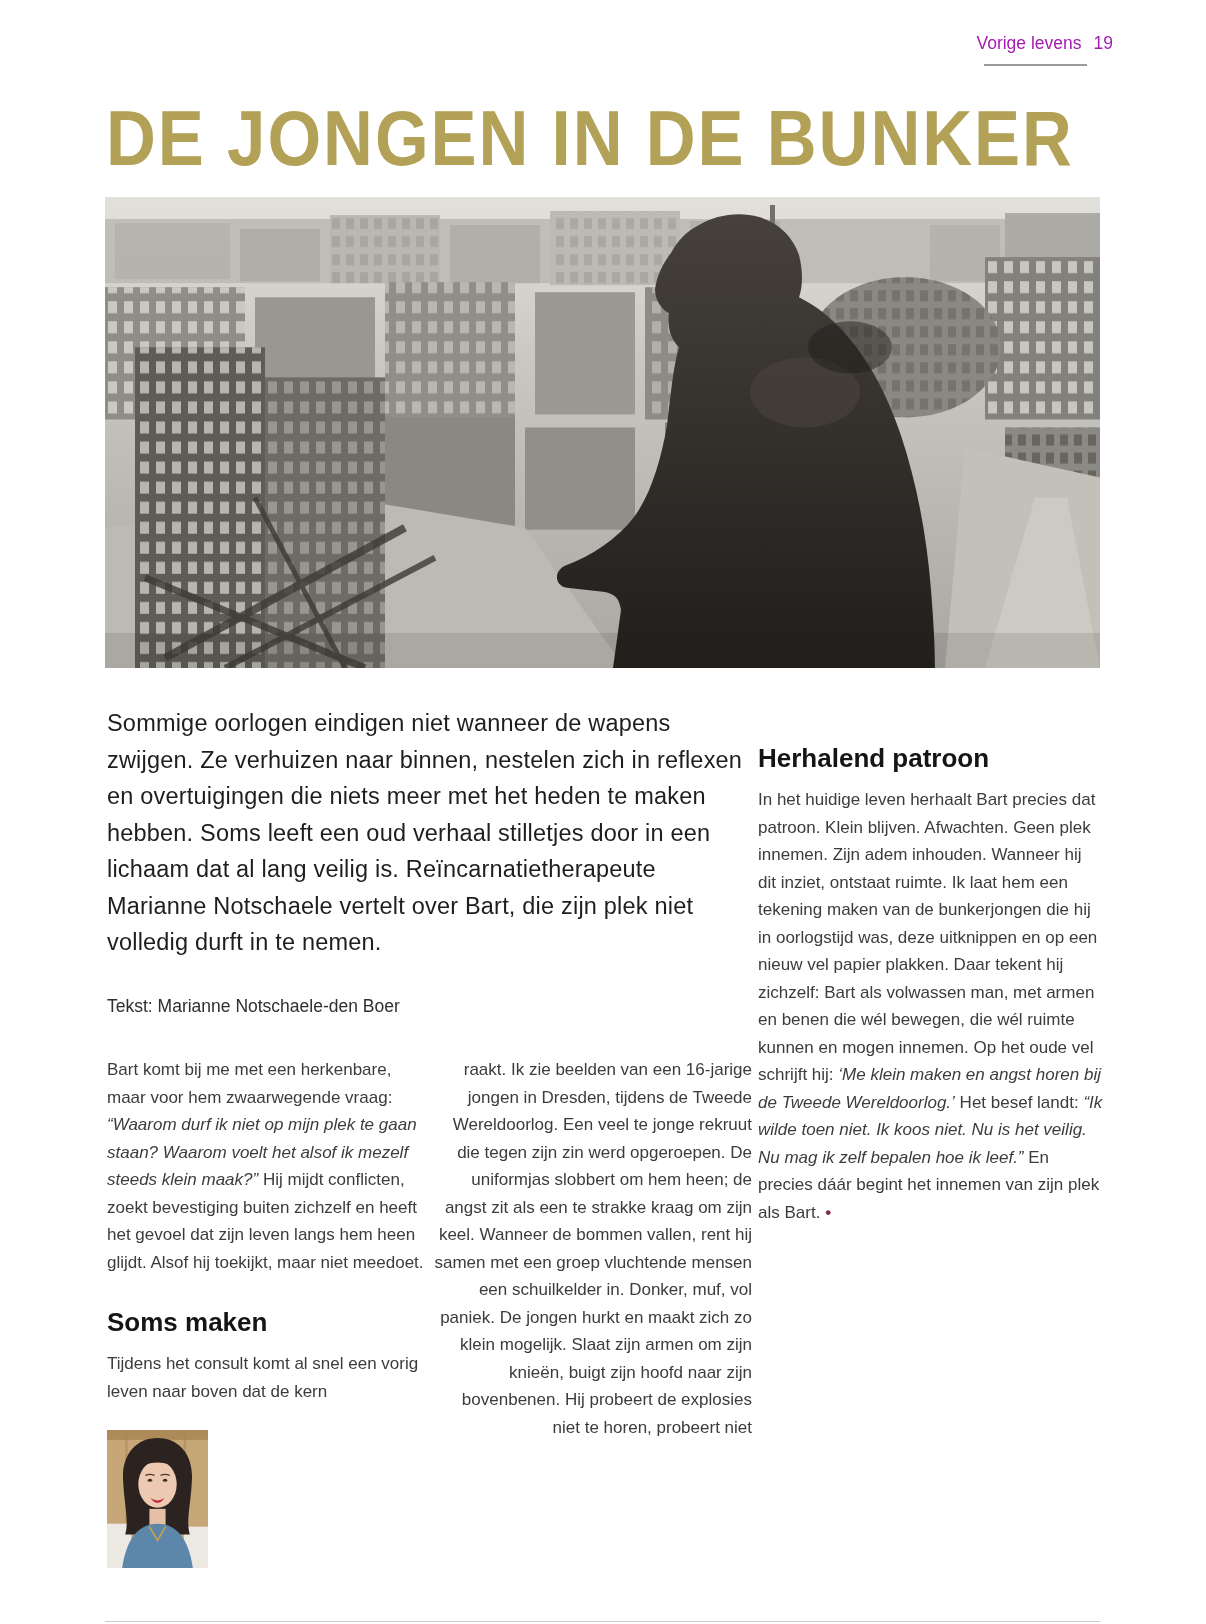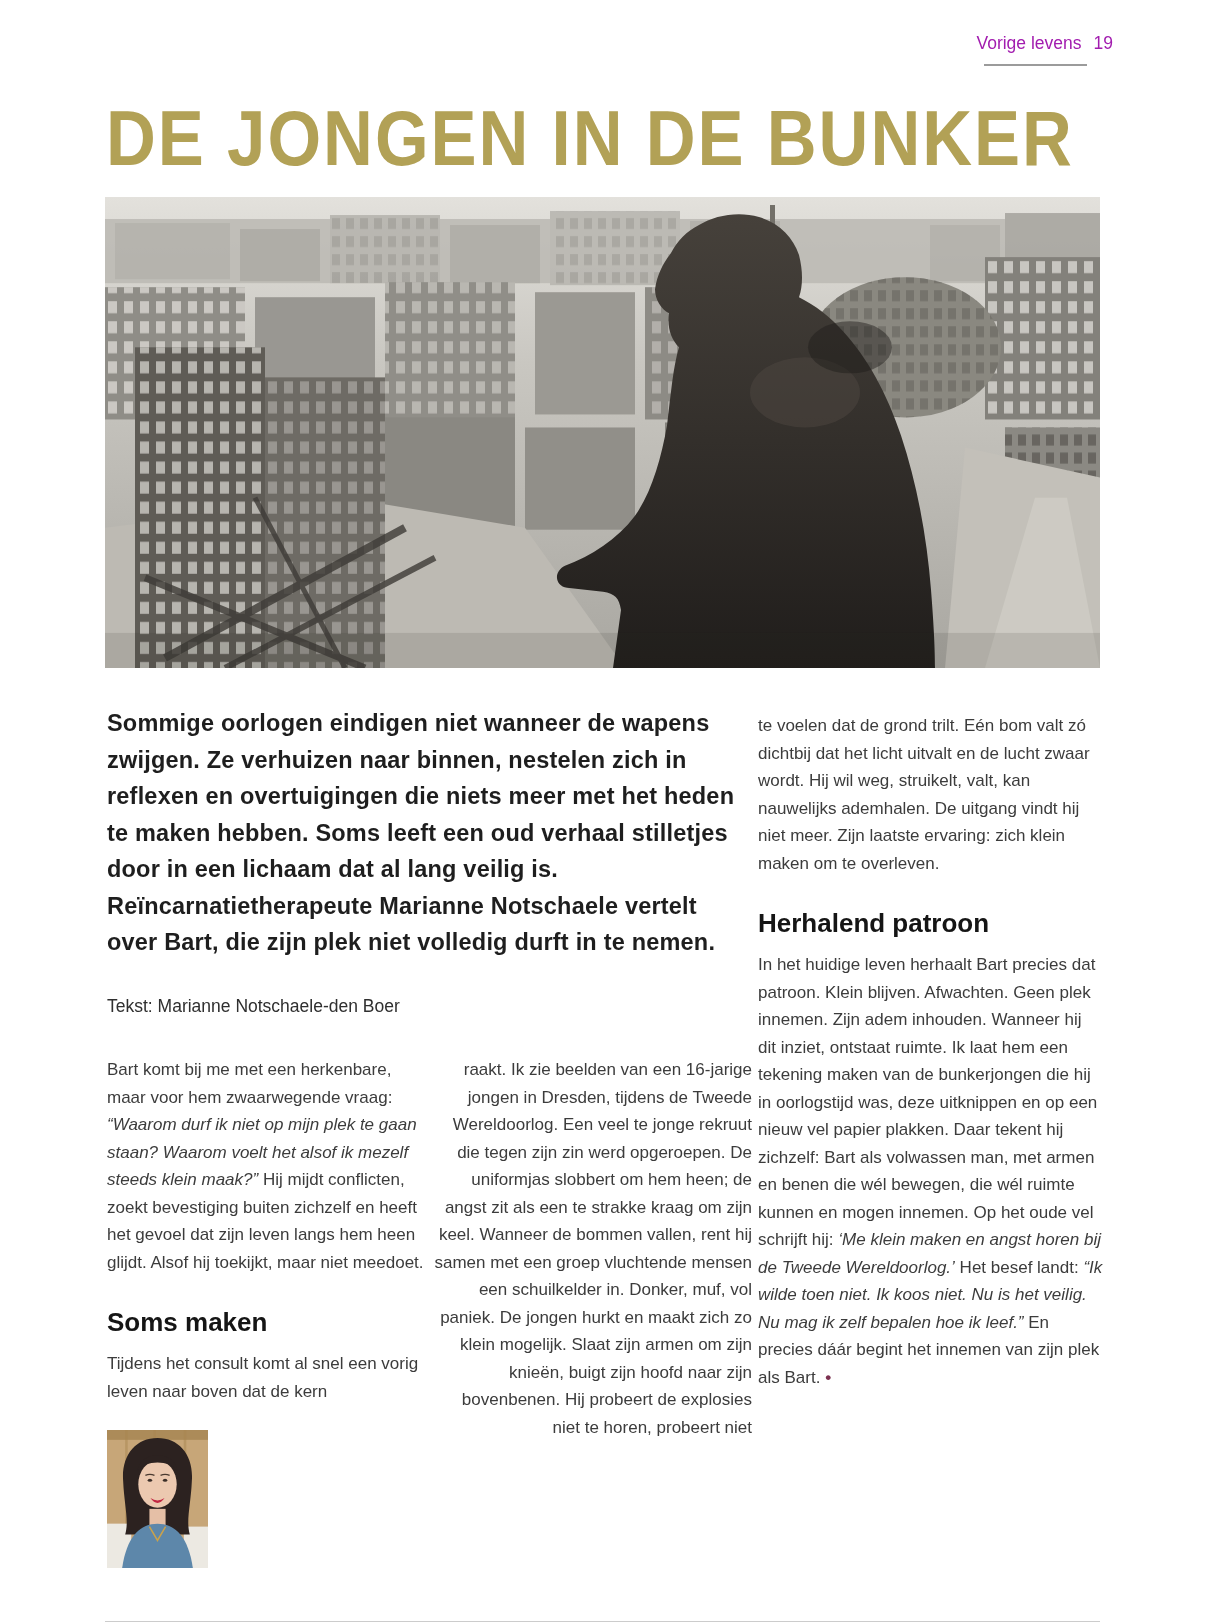--- a/index.html
+++ b/index.html
@@ -10,21 +10,21 @@
   .header .pagenum{margin-left:12px;}
   .header-rule{position:absolute;top:64px;right:119px;width:103px;height:1.5px;background:#9b9b9b;}
 
   .title{position:absolute;left:106px;top:94px;width:1010px;
          font-size:69px;font-weight:bold;letter-spacing:2px;color:#b2a156;
          transform:scaleY(1.12);transform-origin:left top;white-space:nowrap;}
 
   .hero{position:absolute;left:105px;top:197px;width:995px;height:471px;display:block;}
 
   .intro{position:absolute;left:107px;top:705px;width:642px;
-         font-size:23.5px;line-height:36.5px;font-weight:bold;color:#1e1e1e;letter-spacing:0.2px;}
+         font-size:23.5px;line-height:36.5px;font-weight:normal;color:#1e1e1e;letter-spacing:0.2px;}
 
   .byline{position:absolute;left:107px;top:996px;font-size:17.5px;color:#2f2f2f;}
 
   .col{position:absolute;font-size:17px;line-height:27.5px;color:#3c3c3c;}
   .col p{margin:0;}
   .col h3{font-size:26px;font-weight:bold;color:#151515;margin:34px 0 16px 0;line-height:24px;}
   .col1{left:107px;top:1056px;width:322px;}
   .col2{left:432px;top:1056px;width:320px;text-align:right;}
   .col3{left:758px;top:712px;width:346px;}
   em{font-style:italic;}
@@ -157,21 +157,20 @@
     <p><span>Bart komt bij me met een herkenbare, maar voor hem zwaarwegende vraag: </span><em>“Waarom durf ik niet op mijn plek te gaan staan? Waarom voelt het alsof ik mezelf steeds klein maak?”</em><span> Hij mijdt conflicten, zoekt bevestiging buiten zichzelf en heeft het gevoel dat zijn leven langs hem heen glijdt. Alsof hij toekijkt, maar niet meedoet.</span></p>
     <h3>Soms maken</h3>
     <p>Tijdens het consult komt al snel een vorig leven naar boven dat de kern</p>
   </div>
 
   <div class="col col2">
     <p>raakt. Ik zie beelden van een 16-jarige jongen in Dresden, tijdens de Tweede Wereldoorlog. Een veel te jonge rekruut die tegen zijn zin werd opgeroepen. De uniformjas slobbert om hem heen; de angst zit als een te strakke kraag om zijn keel. Wanneer de bommen vallen, rent hij samen met een groep vluchtende mensen een schuilkelder in. Donker, muf, vol paniek. De jongen hurkt en maakt zich zo klein mogelijk. Slaat zijn armen om zijn knieën, buigt zijn hoofd naar zijn bovenbenen. Hij probeert de explosies niet te horen, probeert niet</p>
   </div>
 
   <div class="col col3">
-    <p>te voelen dat de grond trilt. Eén bom valt zó dichtbij dat het licht uitvalt en de lucht zwaar wordt. Hij wil weg, struikelt, valt, kan nauwelijks ademhalen. De uitgang vindt hij niet meer. Zijn laatste ervaring: zich klein maken om te overleven.</p>
     <h3>Herhalend patroon</h3>
     <p><span>In het huidige leven herhaalt Bart precies dat patroon. Klein blijven. Afwachten. Geen plek innemen. Zijn adem inhouden. Wanneer hij dit inziet, ontstaat ruimte. Ik laat hem een tekening maken van de bunkerjongen die hij in oorlogstijd was, deze uitknippen en op een nieuw vel papier plakken. Daar tekent hij zichzelf: Bart als volwassen man, met armen en benen die wél bewegen, die wél ruimte kunnen en mogen innemen. Op het oude vel schrijft hij: </span><em>‘Me klein maken en angst horen bij de Tweede Wereldoorlog.’</em><span> Het besef landt: </span><em>“Ik wilde toen niet. Ik koos niet. Nu is het veilig. Nu mag ik zelf bepalen hoe ik leef.”</em><span> En precies dáár begint het innemen van zijn plek als Bart.</span><span class="end-mark">•</span></p>
   </div>
 
   <svg class="portrait" viewBox="0 0 100 140" preserveAspectRatio="none" aria-hidden="true">
     <rect width="100" height="140" fill="#c7a678"></rect>
     <rect x="0" y="0" width="100" height="10" fill="#9a7a45" opacity="0.6"></rect>
     <rect x="18" y="0" width="2.5" height="140" fill="#a8854f" opacity="0.5"></rect>
     <rect x="46" y="0" width="2.5" height="140" fill="#a8854f" opacity="0.45"></rect>
     <rect x="76" y="0" width="2.5" height="140" fill="#a8854f" opacity="0.5"></rect>

